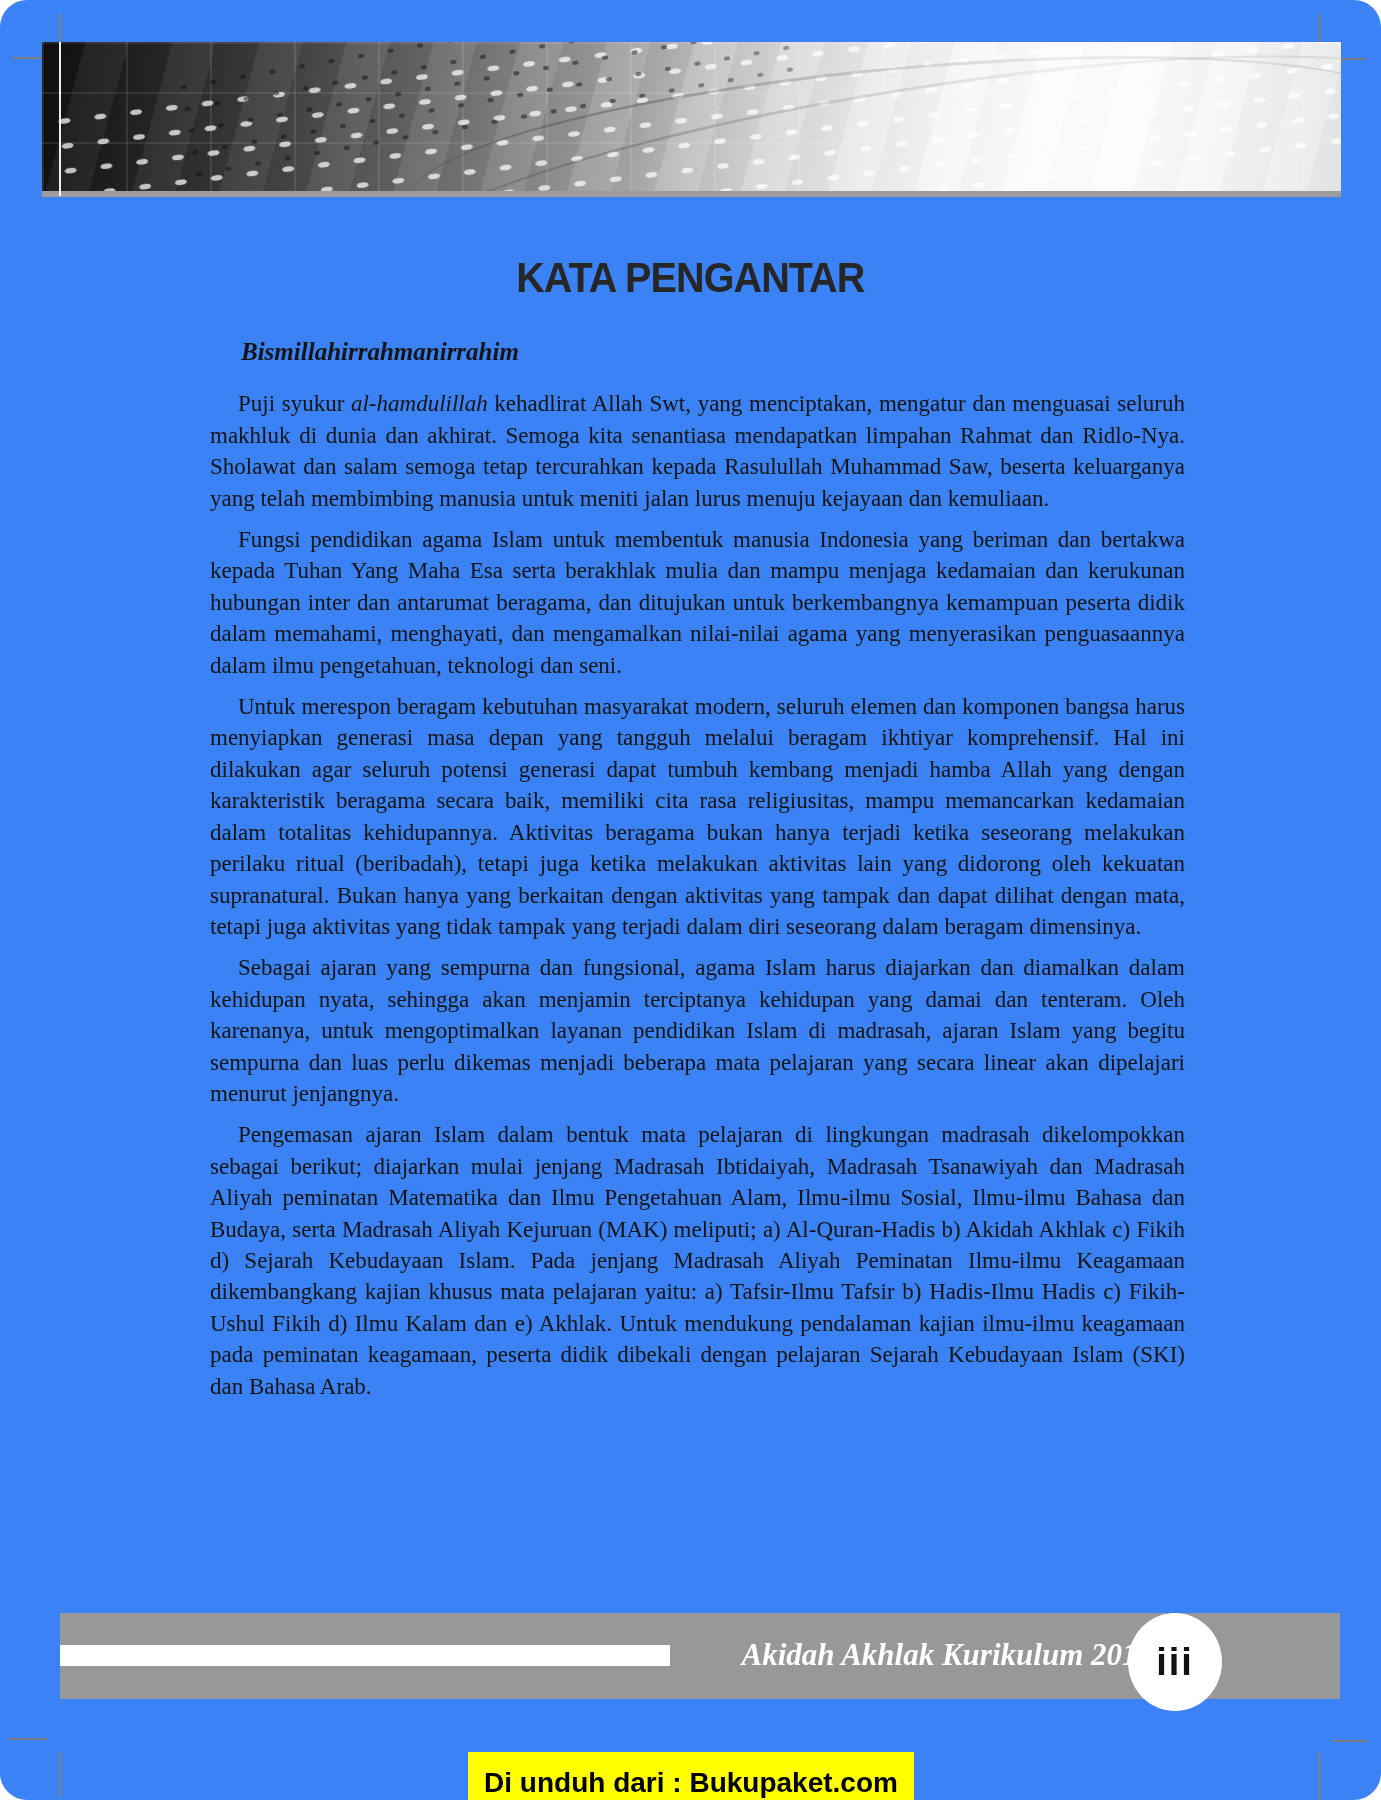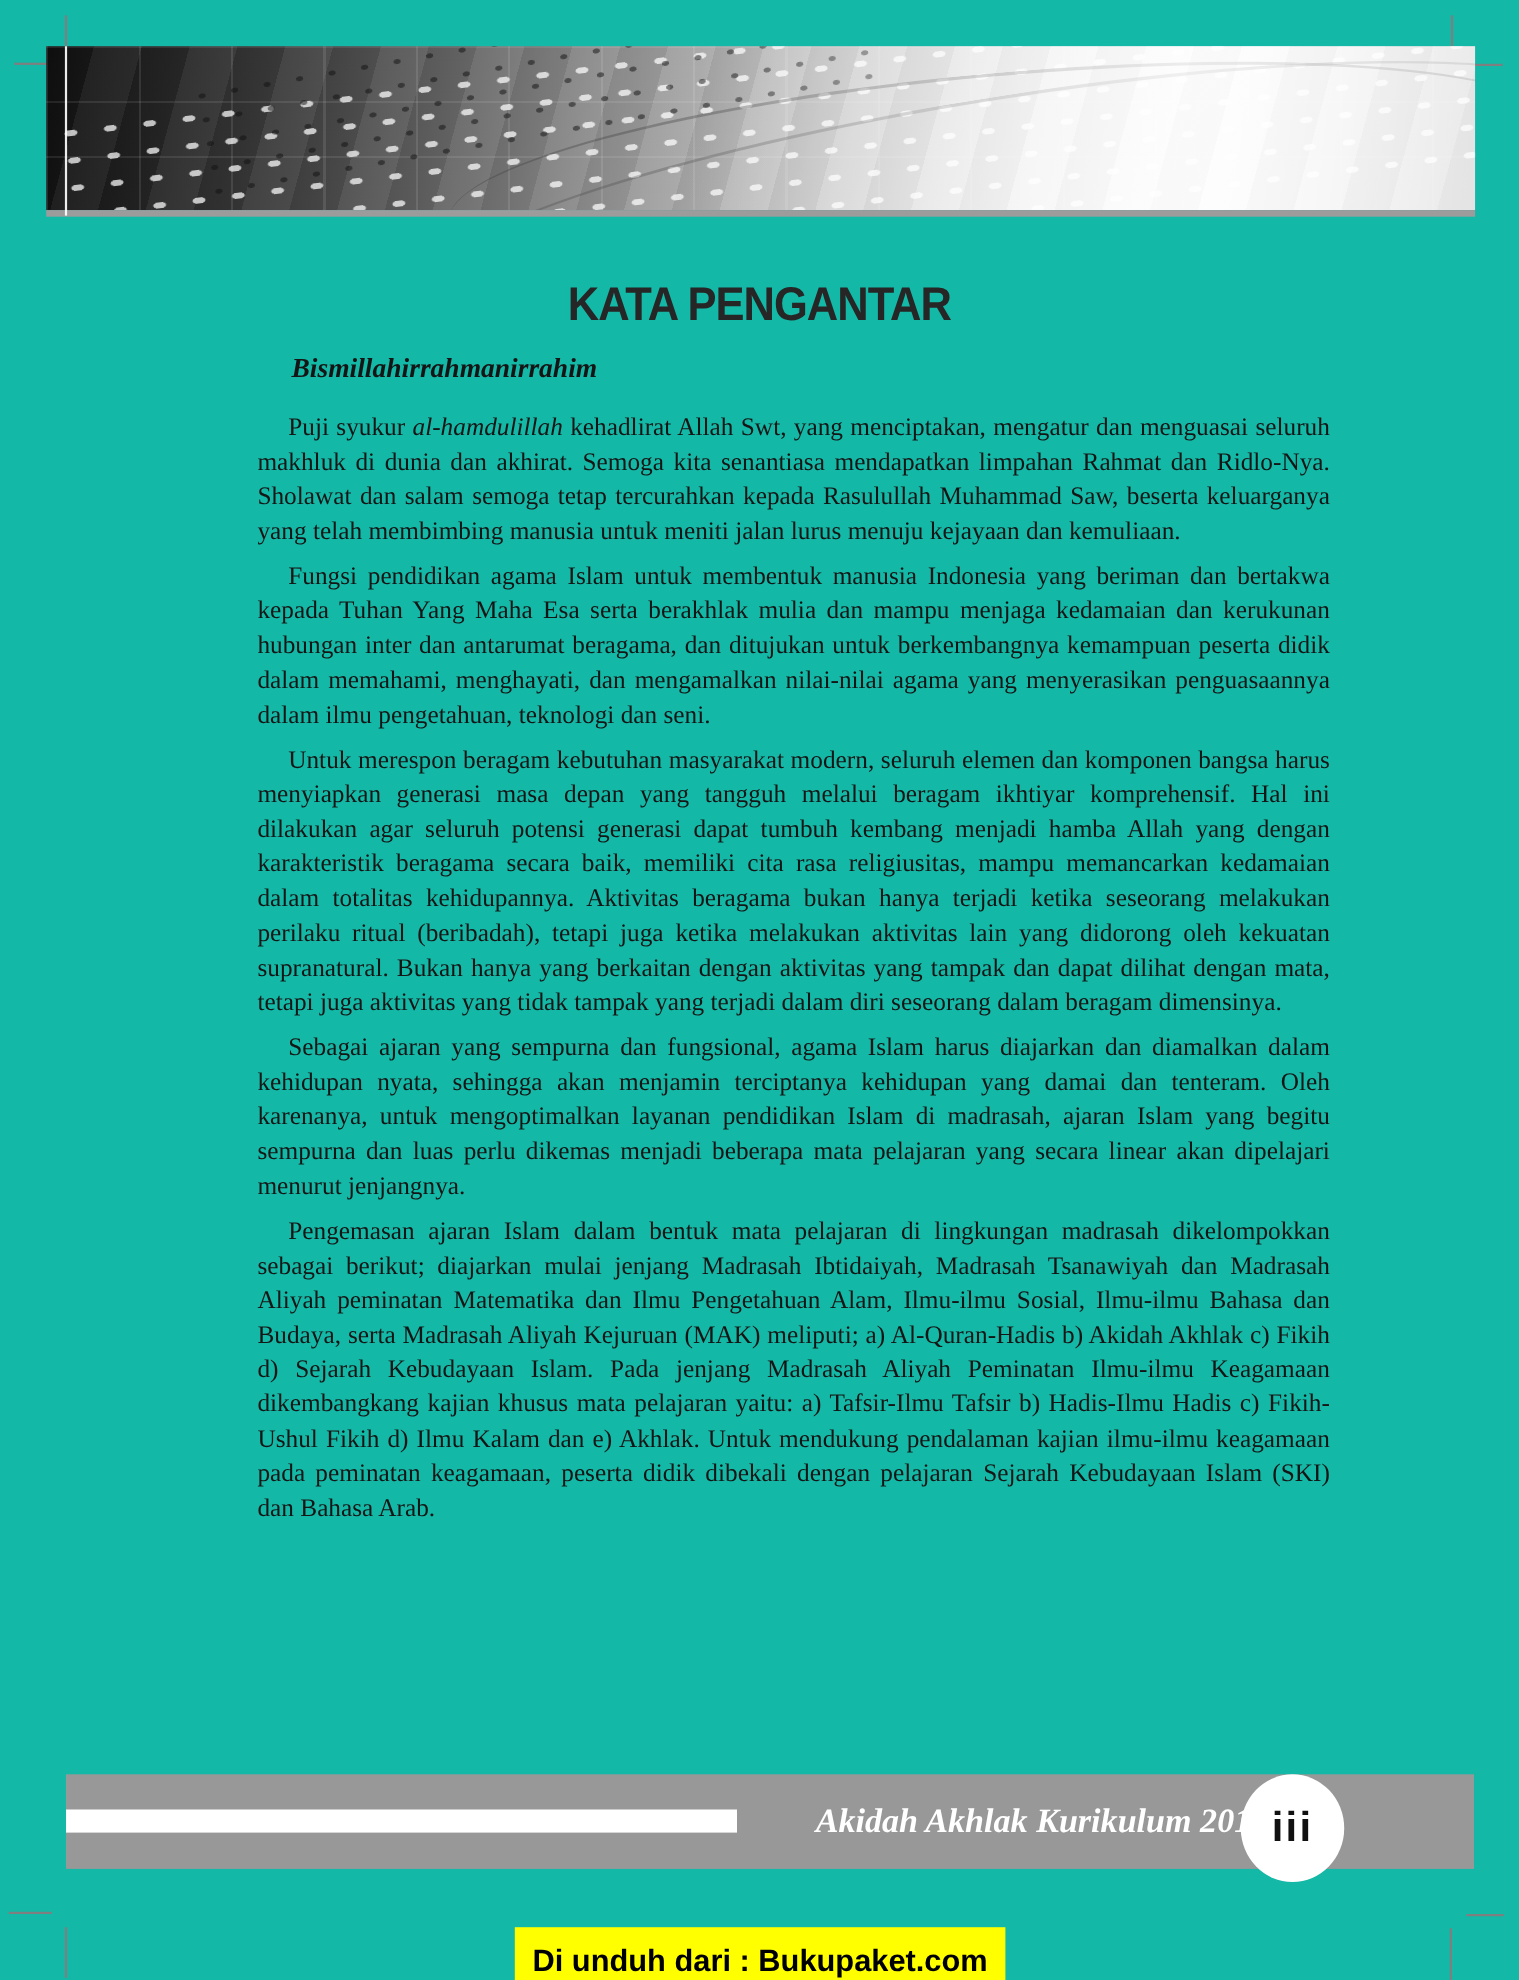--- a/index.html
+++ b/index.html
@@ -1,18 +1,18 @@
 <!DOCTYPE html>
 <html><head>
 <meta charset="utf-8">
 <style>
   html,body{margin:0;padding:0;background:#ffffff;}
   .page{
-    position:relative;width:1381px;height:1800px;background:#14b8a6;
-    overflow:hidden;font-family:"Liberation Serif", serif;color:#1a1a1a;
+    position:relative;width:1381px;height:1800px;background:#3b82f6;
+    overflow:hidden;font-family:"Liberation Serif", serif;color:#1a1a1a;border-radius:27px;
   }
 
   
   .cropmark{position:absolute;background:#7f7f7f;}
   .cm-v-tl{left:59px;top:14px;width:2px;height:28px;}
   .cm-v-tl-white{left:59px;top:42px;width:2px;height:154px;background:rgba(255,255,255,0.92);z-index:5;}
   .cm-h-tl{left:13px;top:57px;width:34px;height:2px;}
   .cm-v-tr{left:1319px;top:14px;width:2px;height:28px;}
   .cm-h-tr{left:1333px;top:58px;width:33px;height:2px;}
   .cm-h-bl{left:8px;top:1738px;width:39px;height:2px;}
@@ -53,22 +53,22 @@
   
   .title{
     position:absolute;left:0;top:226px;width:1381px;text-align:center;
     font-family:"Liberation Sans", sans-serif;font-weight:bold;font-size:43px;
     letter-spacing:-1px;color:#262626;line-height:44px;
   }
   .title .squeeze{display:inline-block;transform:scaleX(0.92);transform-origin:center;}
 
   
   .content{
-    position:absolute;left:210px;top:320px;width:975px;
-    font-size:23px;line-height:31.4px;color:#151515;margin-left:24px;
+    position:absolute;left:210px;top:336px;width:975px;
+    font-size:23px;line-height:31.4px;color:#151515;
   }
   .bismillah{
     margin:0 0 21px 31px;font-weight:bold;font-style:italic;font-size:25px;
   }
   .content p{
     margin:0 0 10px 0;text-indent:28px;text-align:justify;
   }
 
   
   .footer-band{position:absolute;left:60px;top:1613px;width:1280px;height:86px;background:#989898;}

